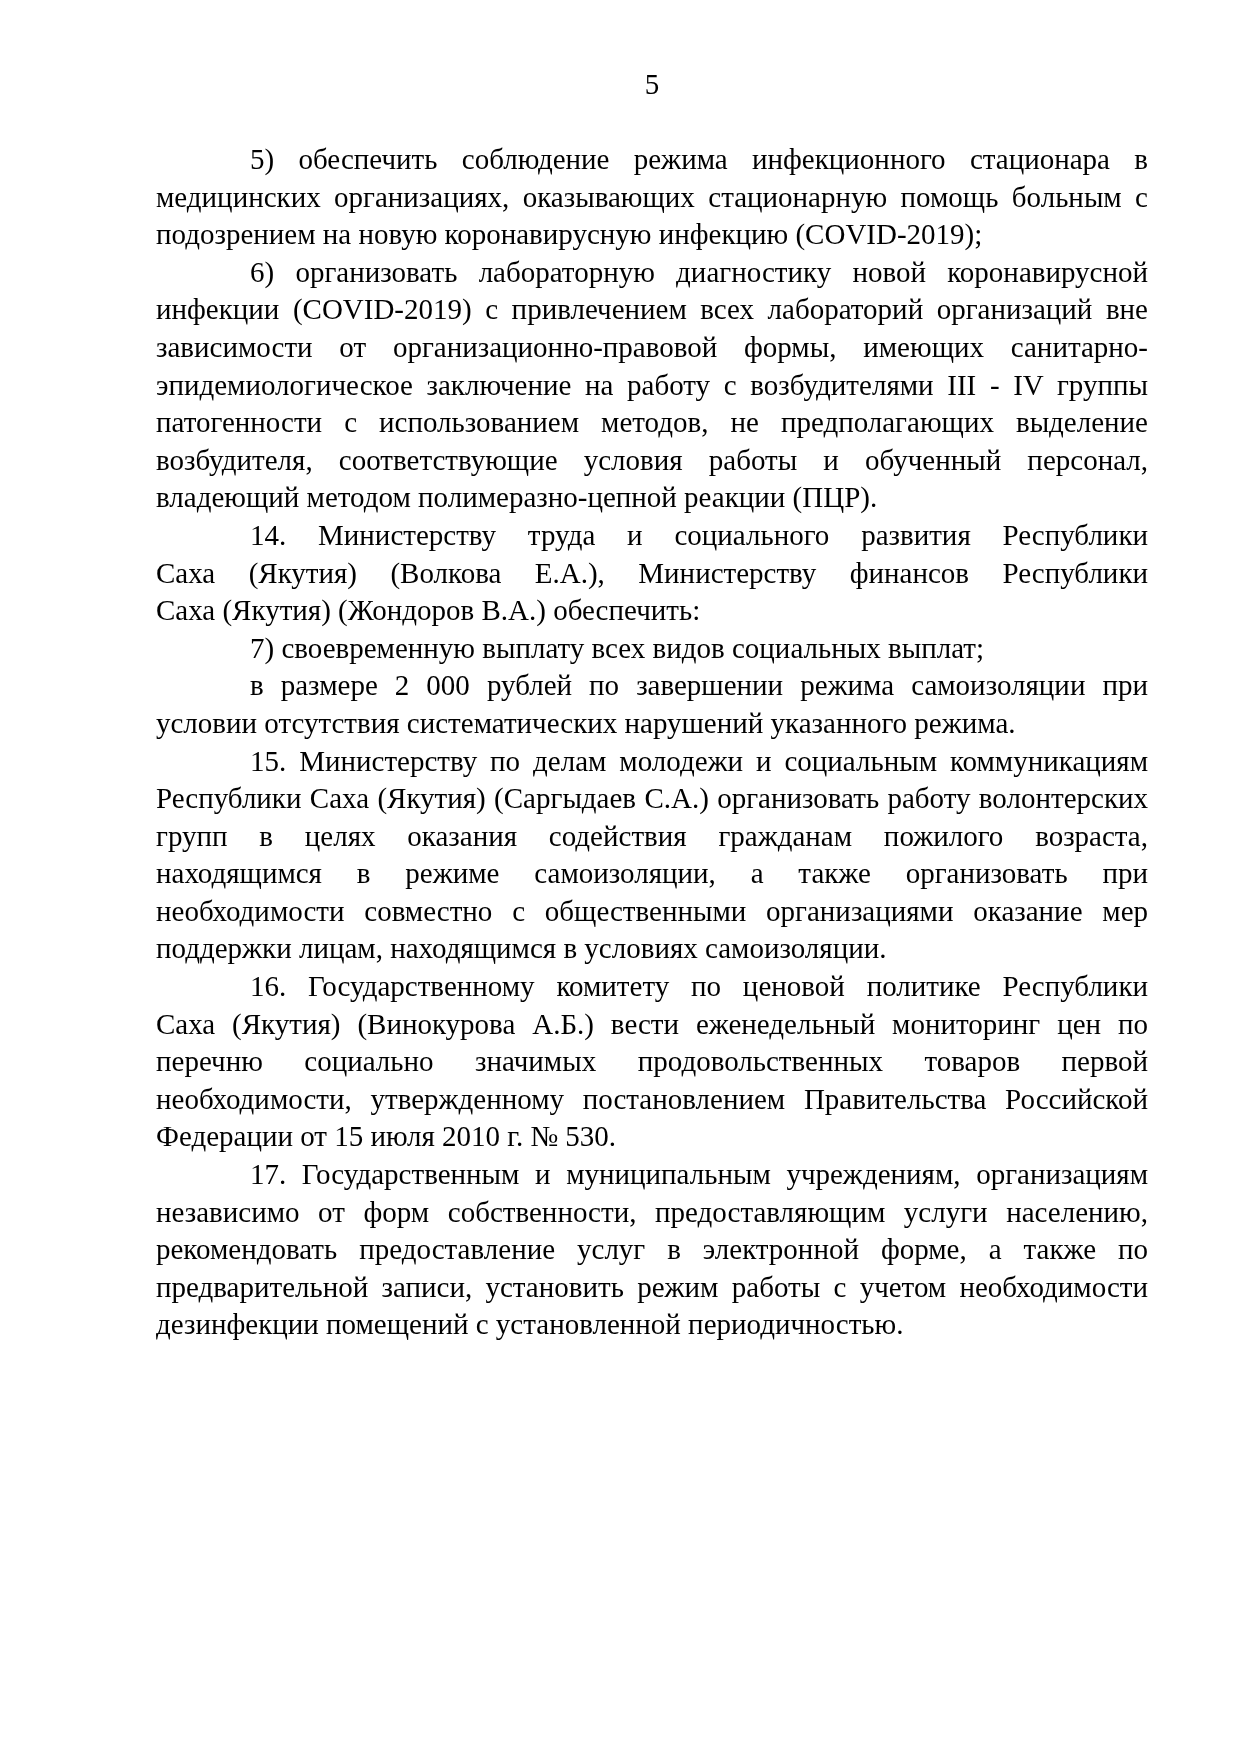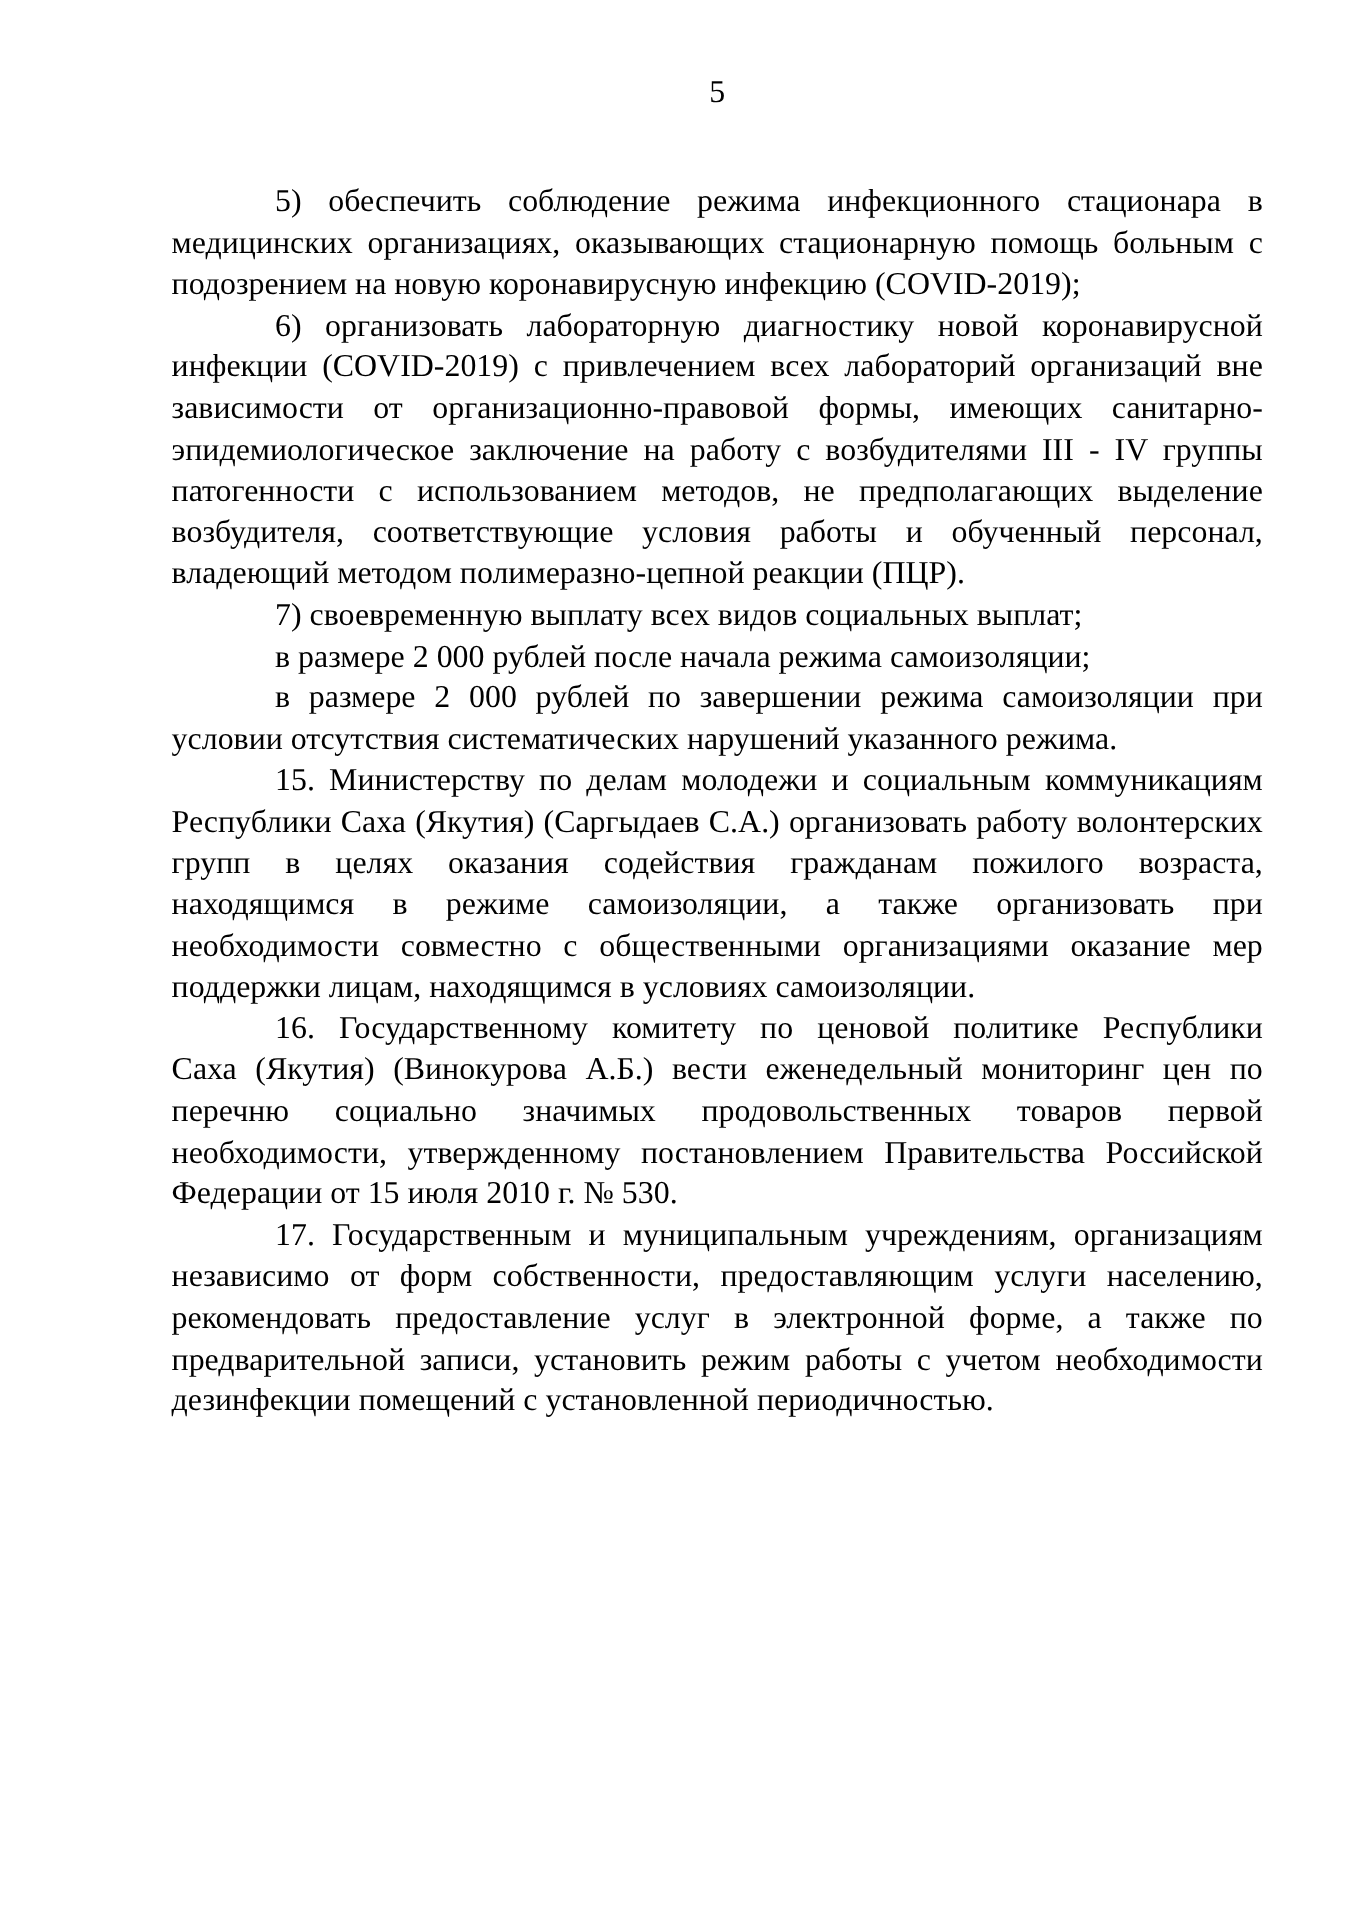--- a/index.html
+++ b/index.html
@@ -24,41 +24,40 @@
     left: 156px;
     width: 992px;
     text-align: center;
   }
   .body-text {
     position: absolute;
     top: 141px;
     left: 156px;
     width: 992px;
     text-align: justify;
-    margin-top: 24px;
   }
   .body-text p {
     margin: 0;
     padding: 0;
     text-indent: 94px;
   }
   
   .body-text p.continued {
     text-align-last: justify;
   }
 </style>
 </head>
 <body>
 
 <div class="page">
   <div class="page-number">5</div>
 
   <div class="body-text">
     <p>5) обеспечить соблюдение режима инфекционного стационара в медицинских организациях, оказывающих стационарную помощь больным с подозрением на новую коронавирусную инфекцию (COVID-2019);</p>
     <p>6) организовать лабораторную диагностику новой коронавирусной инфекции (COVID-2019) с привлечением всех лабораторий организаций вне зависимости от организационно-правовой формы, имеющих санитарно-эпидемиологическое заключение на работу с возбудителями III - IV группы патогенности с использованием методов, не предполагающих выделение возбудителя, соответствующие условия работы и обученный персонал, владеющий методом полимеразно-цепной реакции (ПЦР).</p>
+    <p>14. Министерству труда и социального развития Республики Саха&nbsp;(Якутия) (Волкова Е.А.), Министерству финансов Республики Саха&nbsp;(Якутия) (Жондоров В.А.) обеспечить:</p>
     <p>7) своевременную выплату всех видов социальных выплат;</p>
-    <p>в размере 2&nbsp;000 рублей после начала режима самоизоляции;</p>
     <p>в размере 2&nbsp;000 рублей по завершении режима самоизоляции при условии отсутствия систематических нарушений указанного режима.</p>
     <p>15. Министерству по делам молодежи и социальным коммуникациям Республики Саха&nbsp;(Якутия) (Саргыдаев С.А.) организовать работу волонтерских групп в целях оказания содействия гражданам пожилого возраста, находящимся в режиме самоизоляции, а также организовать при необходимости совместно с общественными организациями оказание мер поддержки лицам, находящимся в условиях самоизоляции.</p>
     <p>16. Государственному комитету по ценовой политике Республики Саха&nbsp;(Якутия) (Винокурова А.Б.) вести еженедельный мониторинг цен по перечню социально значимых продовольственных товаров первой необходимости, утвержденному постановлением Правительства Российской Федерации от 15 июля 2010 г. №&nbsp;530.</p>
     <p>17. Государственным и муниципальным учреждениям, организациям независимо от форм собственности, предоставляющим услуги населению, рекомендовать предоставление услуг в электронной форме, а также по предварительной записи, установить режим работы с учетом необходимости дезинфекции помещений с установленной периодичностью.</p>
   </div>
 </div>
 
 </body></html>

